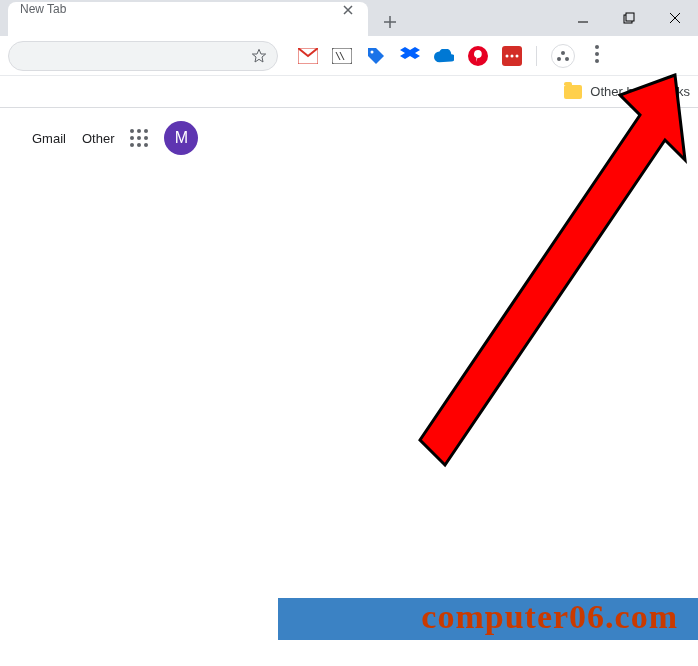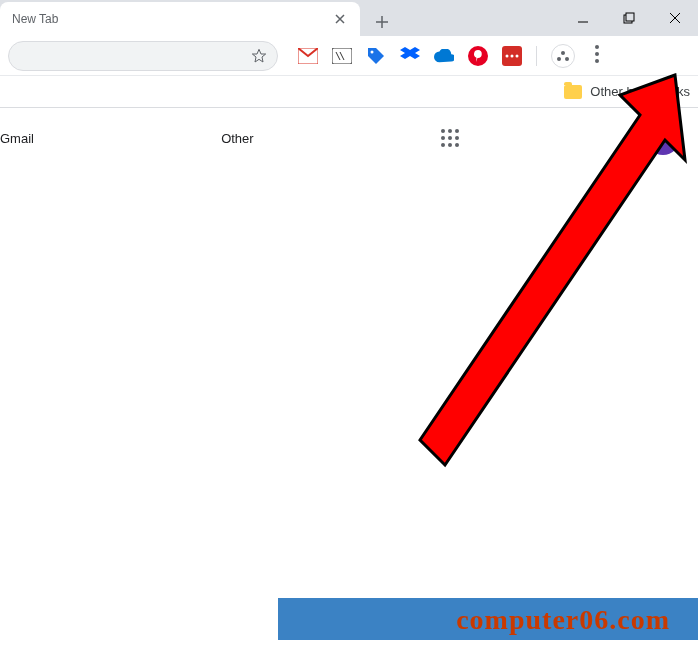--- a/index.html
+++ b/index.html
@@ -1,47 +1,47 @@
 <!DOCTYPE html>
 <html><head>
 <meta charset="utf-8">
 <style>
   * { box-sizing: border-box; margin: 0; padding: 0; }
   body { width: 698px; height: 666px; font-family: Arial, sans-serif; background: #fff; position: relative; overflow: hidden; }
   
   .tab-strip { height: 36px; background: #dee1e6; display: flex; align-items: flex-end; }
-  .tab { background: #fff; height: 34px; width: 360px; border-radius: 8px 8px 0 0; display: flex; align-items: center; padding: 16px 12px; position: relative; }
+  .tab { background: #fff; height: 34px; width: 360px; border-radius: 8px 8px 0 0; display: flex; align-items: flex-start; padding: 0 12px; margin-left: 8px; position: relative; }
   .tab-title { flex: 1; font-size: 12px; color: #5f6368; }
   .tab-close { width: 16px; height: 16px; display: flex; align-items: center; justify-content: center; cursor: pointer; border-radius: 50%; }
   .new-tab { width: 28px; height: 28px; display: flex; align-items: center; justify-content: center; margin-left: 8px; cursor: pointer; border-radius: 50%; }
   .window-controls { margin-left: auto; display: flex; height: 100%; }
   .win-btn { width: 46px; display: flex; align-items: center; justify-content: center; cursor: pointer; }
   
   .toolbar { height: 40px; background: #fff; display: flex; align-items: center; padding: 0 8px; border-bottom: 1px solid #e8eaed; }
   .omnibox { flex: 0 0 270px; height: 30px; background: #f1f3f4; border: 1px solid #dadce0; border-radius: 16px; display: flex; align-items: center; padding: 0 10px; justify-content: flex-end; }
   .star-icon { width: 16px; height: 16px; }
   .ext-row { display: flex; align-items: center; gap: 14px; margin-left: 20px; }
   .ext { width: 20px; height: 20px; display: flex; align-items: center; justify-content: center; cursor: pointer; }
   .divider { width: 1px; height: 20px; background: #dadce0; }
   .profile { width: 24px; height: 24px; border-radius: 50%; background: #fff; border: 1px solid #dadce0; display: flex; align-items: center; justify-content: center; }
   .chrome-menu { margin-left: 6px; cursor: pointer; }
   
   .bookmark-bar { height: 32px; background: #fff; border-bottom: 1px solid #dadce0; display: flex; align-items: center; justify-content: flex-end; padding-right: 8px; gap: 8px; font-size: 13px; color: #3c4043; }
   .folder-icon { width: 18px; height: 14px; background: #ffd04c; border-radius: 2px; position: relative; }
   .folder-icon::before { content: ''; position: absolute; top: -3px; left: 0; width: 8px; height: 3px; background: #ffd04c; border-radius: 2px 2px 0 0; }
   
-  .content-bar { height: 60px; display: flex; align-items: center; justify-content: space-between; padding-right: 18px; gap: 16px; font-size: 13px; color: #202124; }
+  .content-bar { height: 60px; display: flex; align-items: center; justify-content: flex-start; padding-right: 18px; gap: 16px; font-size: 13px; color: #202124; padding-left: 32px; }
   .apps-grid { display: grid; grid-template-columns: repeat(3, 4px); grid-template-rows: repeat(3, 4px); gap: 3px; cursor: pointer; }
   .apps-grid span { width: 4px; height: 4px; background: #5f6368; border-radius: 50%; }
   .avatar { width: 34px; height: 34px; border-radius: 50%; background: #5e35b1; color: #fff; display: flex; align-items: center; justify-content: center; font-size: 16px; font-weight: 500; cursor: pointer; }
   
   .arrow-overlay { position: absolute; top: 70px; left: 390px; pointer-events: none; }
   
   .watermark-bar { position: absolute; bottom: 26px; right: 0; width: 420px; height: 42px; background: #3b82c4; }
-  .watermark-text { position: absolute; bottom: 30px; right: 28px; font-family: Georgia, serif; font-size: 28px; font-weight: bold; color: #c93a00; letter-spacing: 1px; }
+  .watermark-text { position: absolute; bottom: 30px; right: 20px; font-family: Georgia, serif; font-size: 34px; font-weight: bold; color: #c93a00; letter-spacing: 1px; }
 </style>
 </head>
 <body>
 
 <div class="tab-strip">
   <div class="tab">
     <span class="tab-title">New Tab</span>
     <span class="tab-close">
       <svg width="10" height="10" viewBox="0 0 10 10">
           <path d="M1 1 L9 9 M9 1 L1 9" stroke="#5f6368" stroke-width="1.5"></path>

